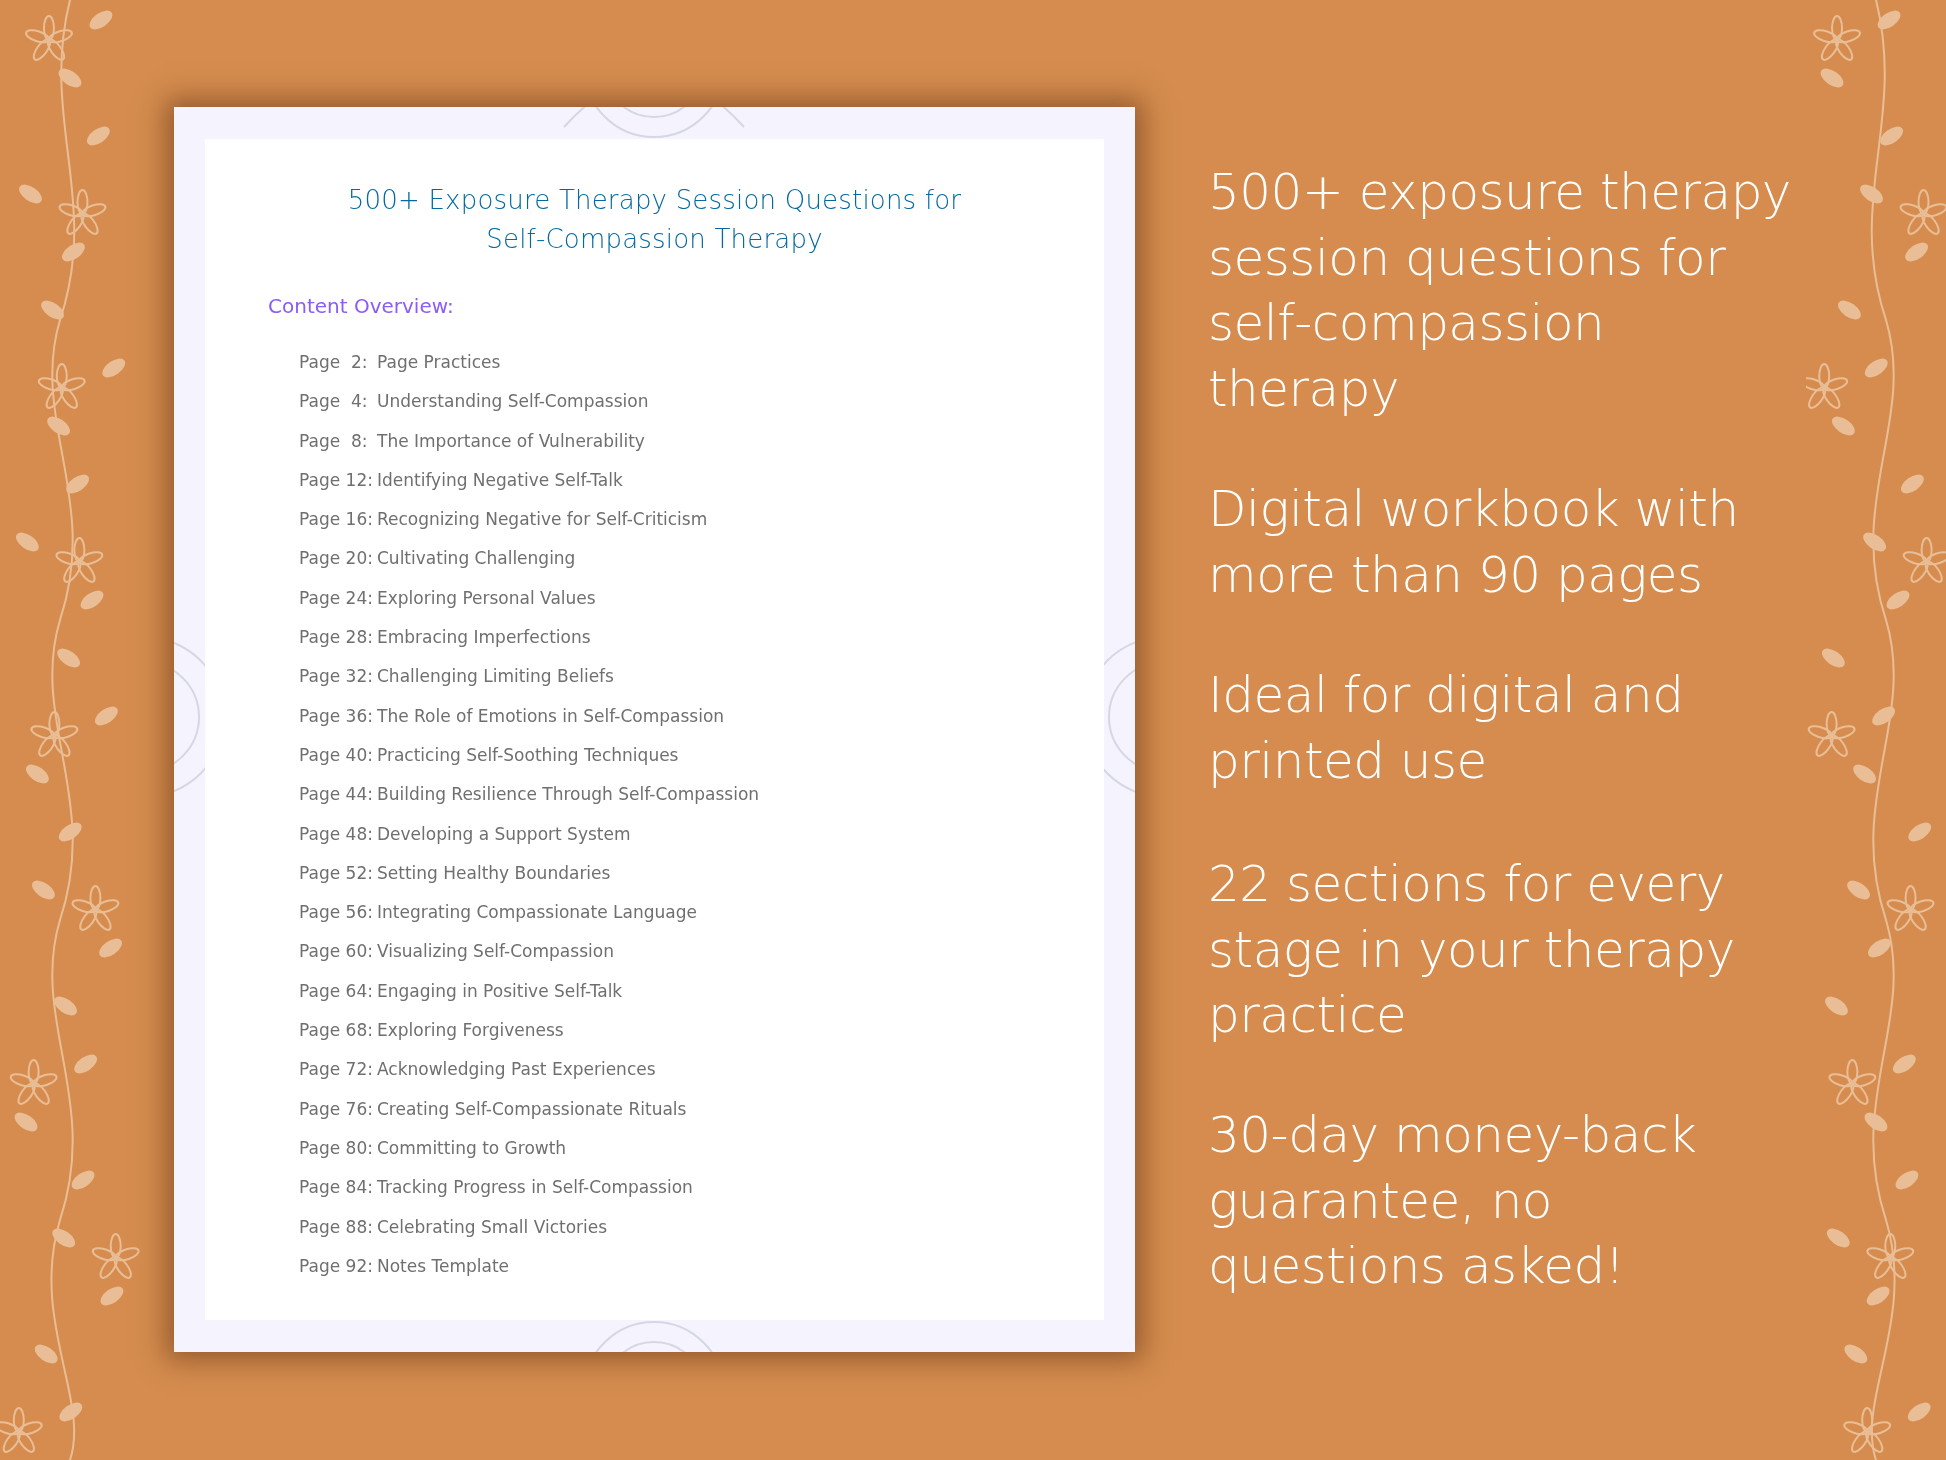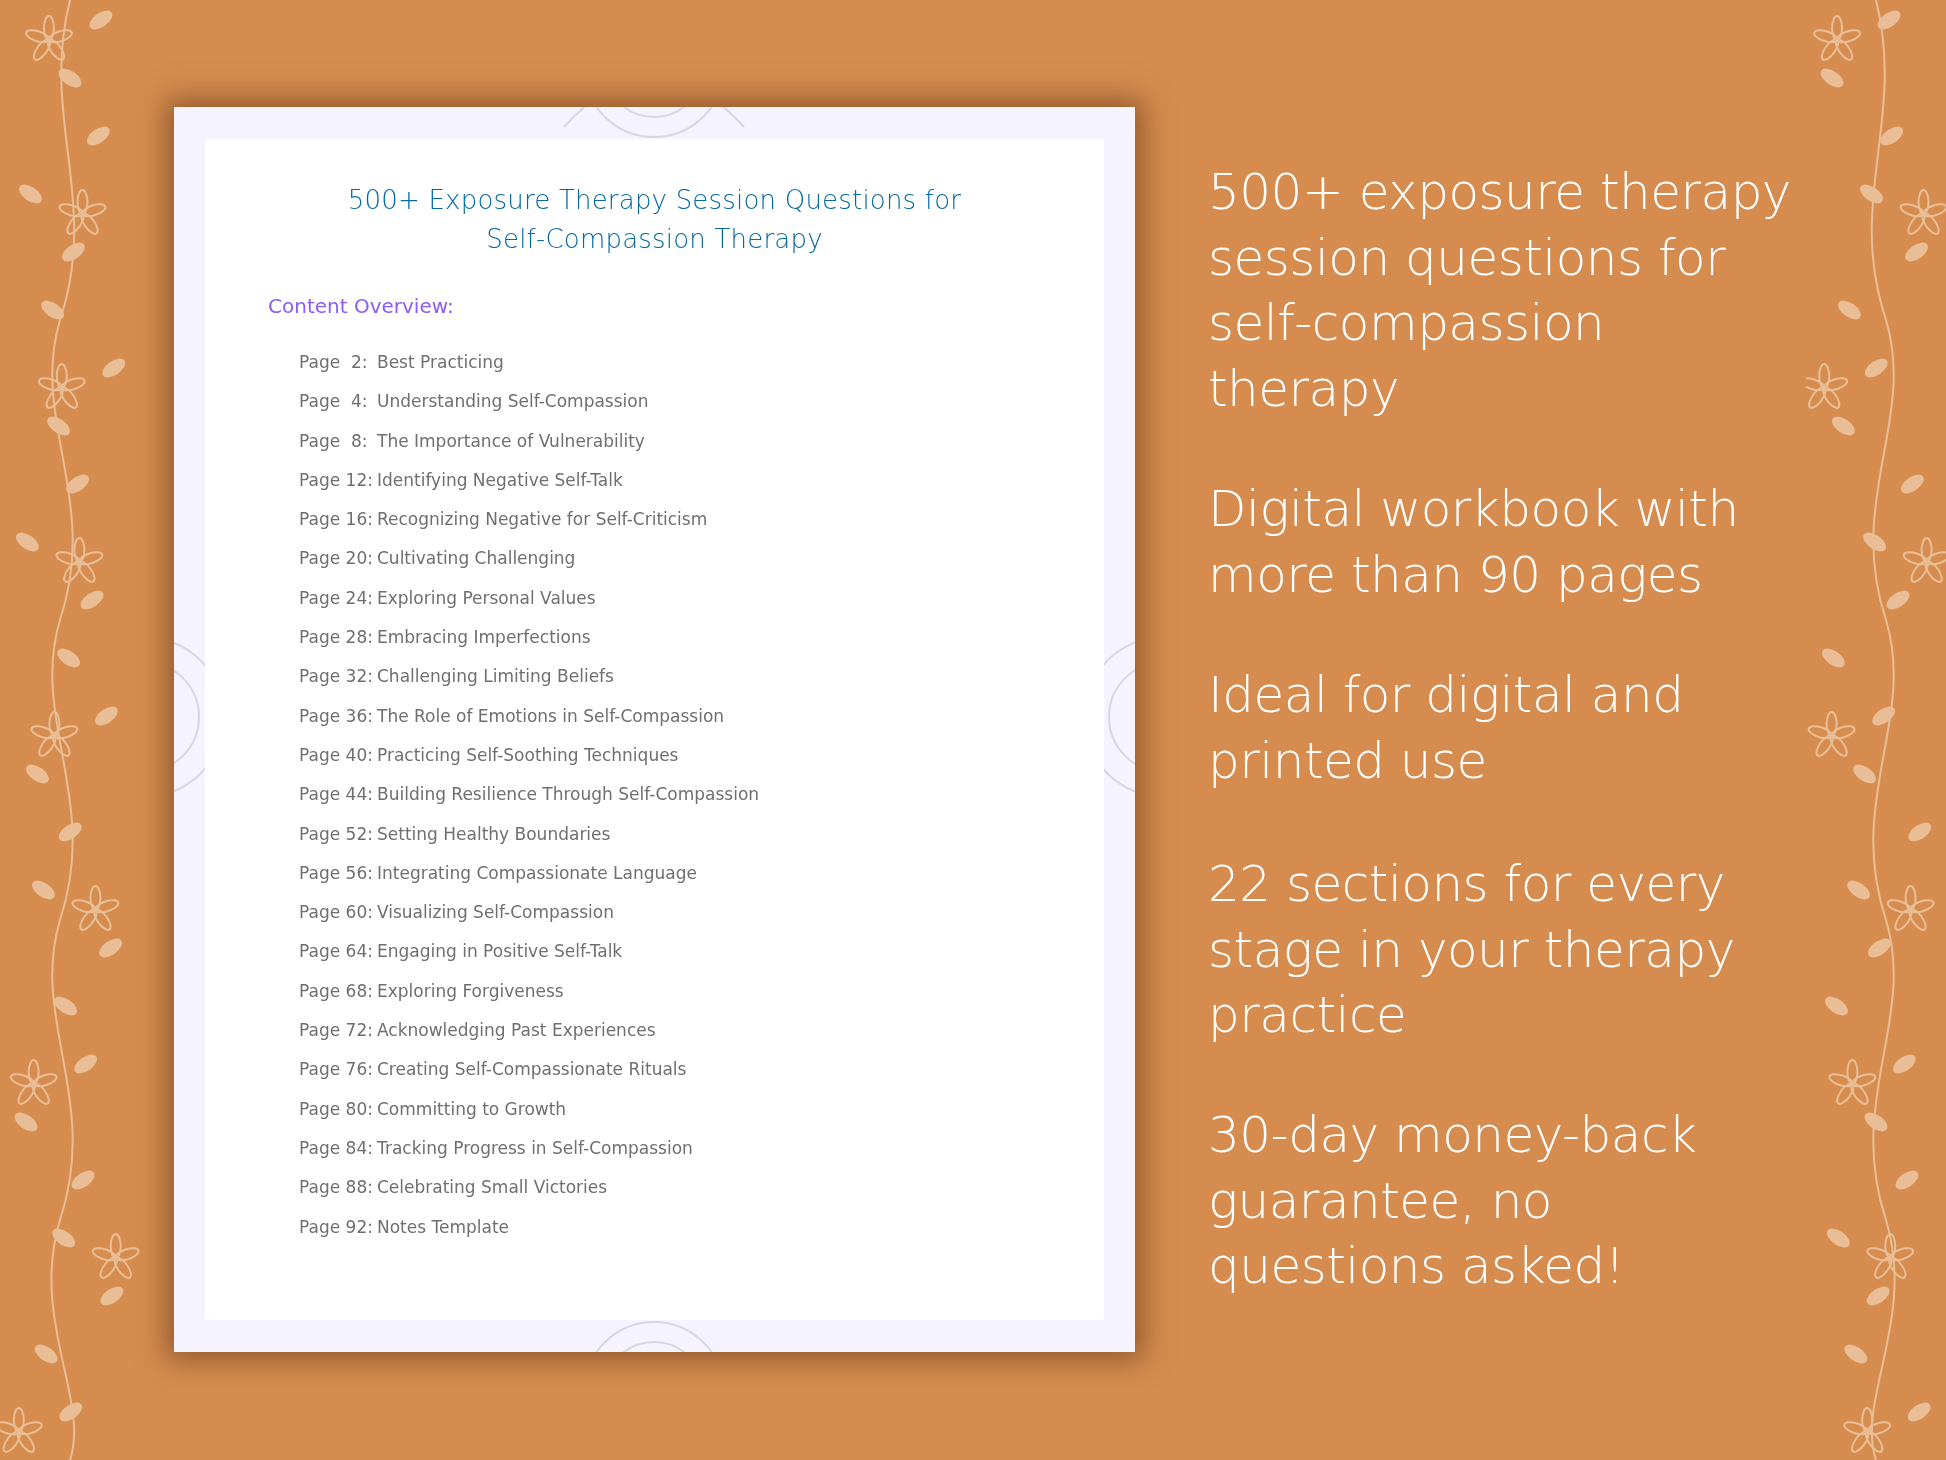--- a/index.html
+++ b/index.html
@@ -239,32 +239,33 @@
     </g>
   </svg>
 
   <div class="doc-inner">
     <div class="doc-title">
       <div>500+ Exposure Therapy Session Questions for</div>
       <div>Self-Compassion Therapy</div>
     </div>
     <div class="overview">Content Overview:</div>
     <ul class="toc" id="toc">
-        <li><span class="pg">Page  2:</span><span>Best Practicing</span></li>
+        <li><span class="pg">Page  2:</span><span>Page Practices</span></li>
         <li><span class="pg">Page  4:</span><span>Understanding Self-Compassion</span></li>
         <li><span class="pg">Page  8:</span><span>The Importance of Vulnerability</span></li>
         <li><span class="pg">Page 12:</span><span>Identifying Negative Self-Talk</span></li>
         <li><span class="pg">Page 16:</span><span>Recognizing Negative for Self-Criticism</span></li>
         <li><span class="pg">Page 20:</span><span>Cultivating Challenging</span></li>
         <li><span class="pg">Page 24:</span><span>Exploring Personal Values</span></li>
         <li><span class="pg">Page 28:</span><span>Embracing Imperfections</span></li>
         <li><span class="pg">Page 32:</span><span>Challenging Limiting Beliefs</span></li>
         <li><span class="pg">Page 36:</span><span>The Role of Emotions in Self-Compassion</span></li>
         <li><span class="pg">Page 40:</span><span>Practicing Self-Soothing Techniques</span></li>
         <li><span class="pg">Page 44:</span><span>Building Resilience Through Self-Compassion</span></li>
+        <li><span class="pg">Page 48:</span><span>Developing a Support System</span></li>
         <li><span class="pg">Page 52:</span><span>Setting Healthy Boundaries</span></li>
         <li><span class="pg">Page 56:</span><span>Integrating Compassionate Language</span></li>
         <li><span class="pg">Page 60:</span><span>Visualizing Self-Compassion</span></li>
         <li><span class="pg">Page 64:</span><span>Engaging in Positive Self-Talk</span></li>
         <li><span class="pg">Page 68:</span><span>Exploring Forgiveness</span></li>
         <li><span class="pg">Page 72:</span><span>Acknowledging Past Experiences</span></li>
         <li><span class="pg">Page 76:</span><span>Creating Self-Compassionate Rituals</span></li>
         <li><span class="pg">Page 80:</span><span>Committing to Growth</span></li>
         <li><span class="pg">Page 84:</span><span>Tracking Progress in Self-Compassion</span></li>
         <li><span class="pg">Page 88:</span><span>Celebrating Small Victories</span></li>

